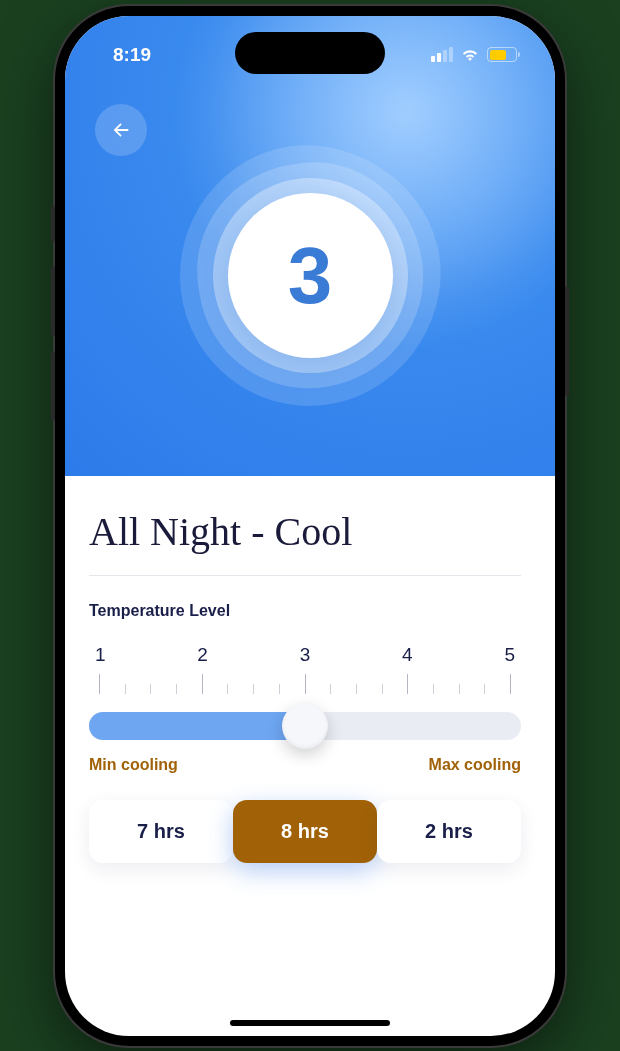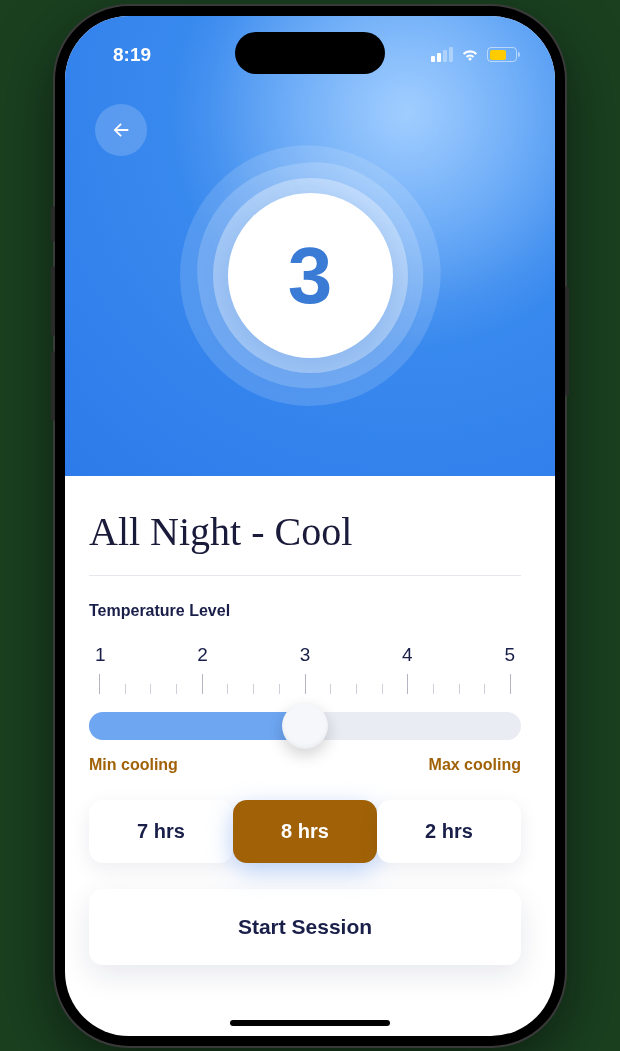--- a/index.html
+++ b/index.html
@@ -291,20 +291,17 @@
         <span>Min cooling</span>
         <span>Max cooling</span>
       </div>
 
       <div class="duration-row">
         <div class="dur-btn"><span>7 hrs</span></div>
         <div class="dur-btn selected"><span>8 hrs</span></div>
         <div class="dur-btn"><span>2 hrs</span></div>
       </div>
 
-      <div class="start-btn">
-        <span>Start Session</span>
-      </div>
     </div>
 
     <div class="home-indicator"></div>
   </div>
 </div>
 
 </body></html>

